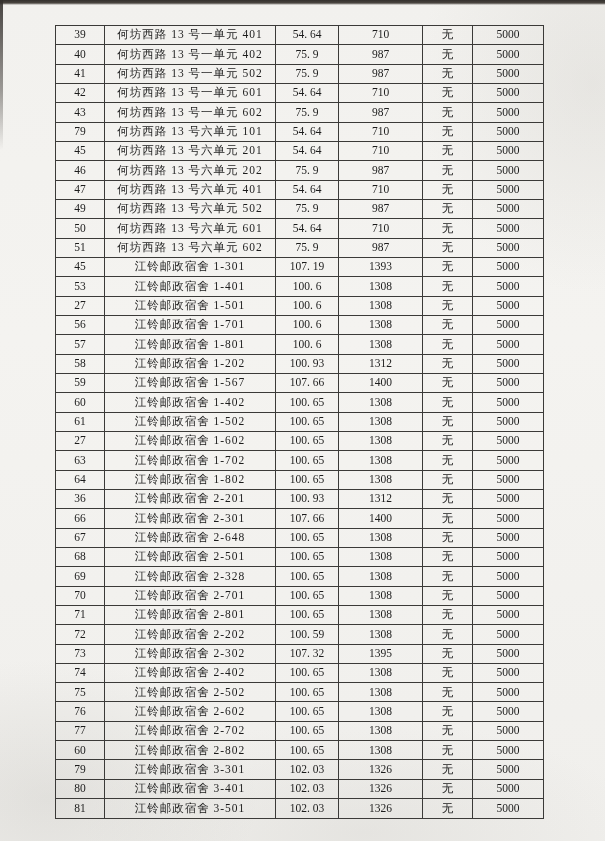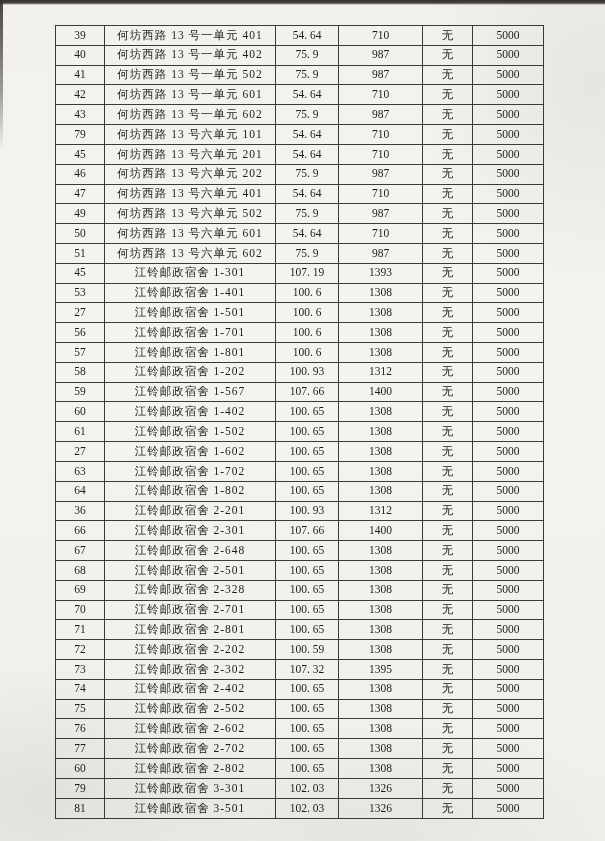--- a/index.html
+++ b/index.html
@@ -416,20 +416,28 @@
 
   <tr>
     <td class="c-no">79</td>
     <td class="c-addr">江铃邮政宿舍 3-301</td>
     <td class="c-area">102. 03</td>
     <td class="c-amt">1326</td>
     <td class="c-enc">无</td>
     <td class="c-dep">5000</td>
   </tr>
 
+  <tr>
+    <td class="c-no">80</td>
+    <td class="c-addr">江铃邮政宿舍 3-401</td>
+    <td class="c-area">102. 03</td>
+    <td class="c-amt">1326</td>
+    <td class="c-enc">无</td>
+    <td class="c-dep">5000</td>
+  </tr>
 
   <tr>
     <td class="c-no">81</td>
     <td class="c-addr">江铃邮政宿舍 3-501</td>
     <td class="c-area">102. 03</td>
     <td class="c-amt">1326</td>
     <td class="c-enc">无</td>
     <td class="c-dep">5000</td>
   </tr>
 </tbody>

